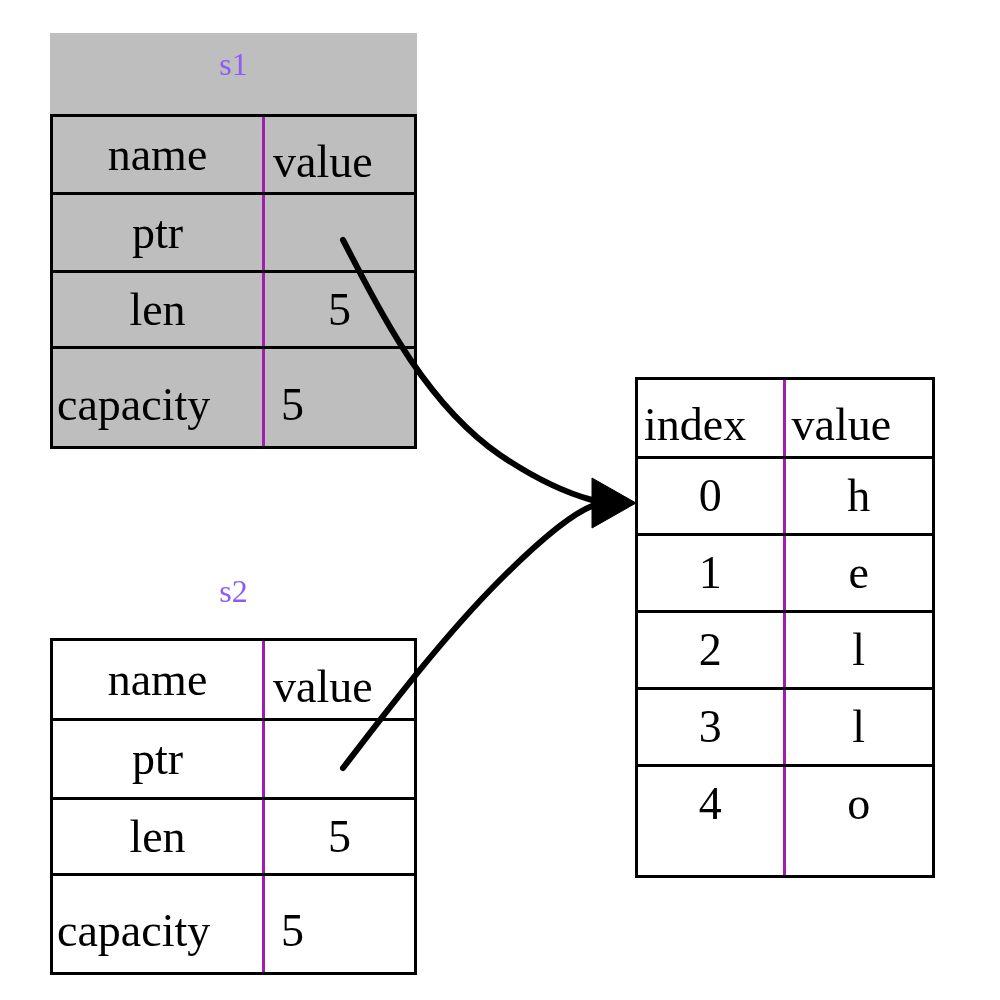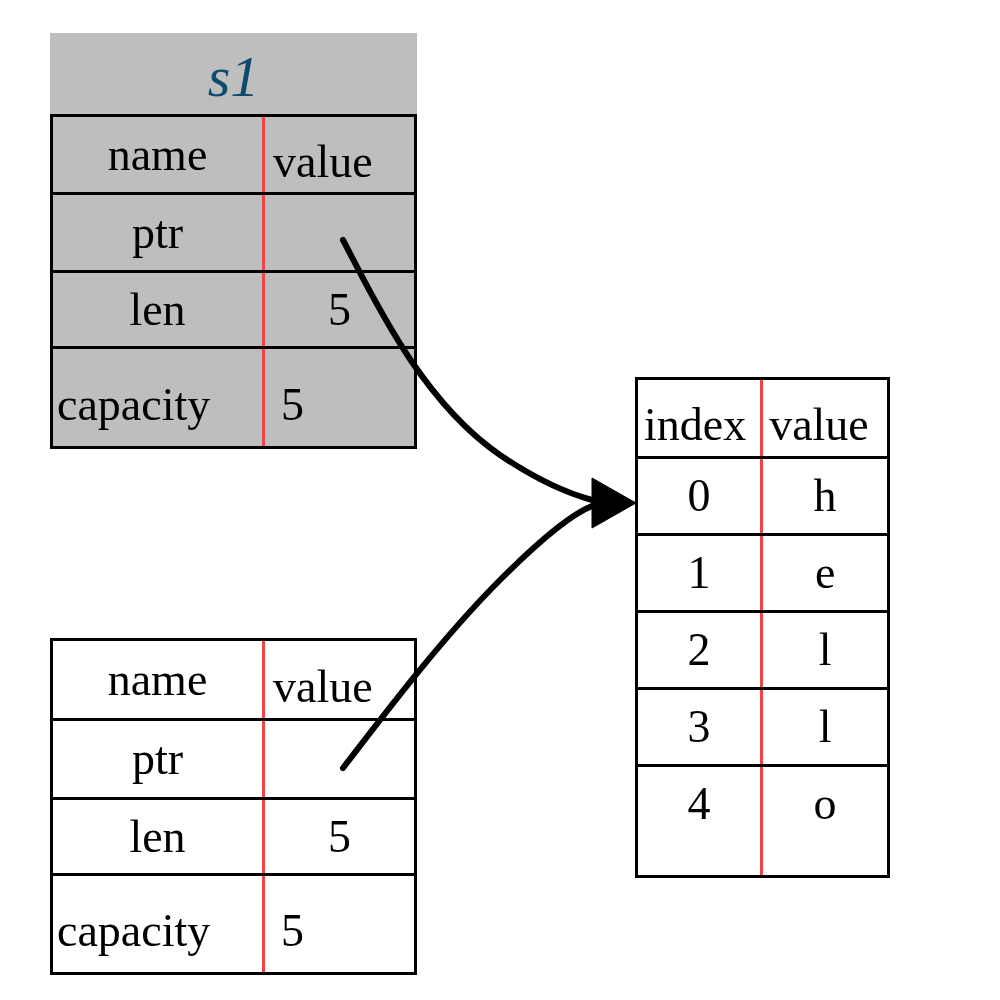--- a/index.html
+++ b/index.html
@@ -17,25 +17,24 @@
     background: #ffffff;
     overflow: hidden;
   }
   .struct-bg {
     position: absolute;
     box-sizing: border-box;
   }
   .struct-title {
     position: absolute;
     text-align: center;
-    font-size: 58px;
+    font-size: 32px;
     line-height: 1;
-    color: #0c4a6e;
+    color: #8b5cf6;
     white-space: nowrap;
-    font-style: italic;
   }
   .tbl {
     position: absolute;
     box-sizing: border-box;
     border: 3px solid #000000;
     border-collapse: collapse;
   }
   .tbl .row {
     position: absolute;
     left: 0;
@@ -52,21 +51,21 @@
     align-items: center;
     justify-content: center;
     font-size: 46px;
     line-height: 1;
     color: #000000;
     white-space: nowrap;
     overflow: visible;
     position: relative;
   }
   .cell-left {
-    border-right: 3px solid #ef4444;
+    border-right: 3px solid #a21caf;
   }
 
   
   .overflow-txt {
     position: absolute;
     white-space: nowrap;
     margin-top: 14px;
   }
 
   svg.edges {
@@ -105,20 +104,21 @@
     <div class="row" style="top:229px; height:100px;">
       <div class="cell cell-left" style="width:212px; justify-content:flex-start;">
         <span class="overflow-txt" style="left:4px;">capacity</span>
       </div>
       <div class="cell" style="width:149px; justify-content:flex-start;">
         <span class="overflow-txt" style="left:16px;">5</span>
       </div>
     </div>
   </div>
 
+  <div class="struct-title" style="left:50px; top:575px; width:367px;">s2</div>
 
   <div class="tbl" style="left:50px; top:638px; width:367px; height:337px; background:#ffffff;">
     <div class="row" style="top:0px; height:77px;">
       <div class="cell cell-left" style="width:212px;">name</div>
       <div class="cell" style="width:149px; justify-content:flex-start;">
         <span class="overflow-txt" style="left:8px;">value</span>
       </div>
     </div>
     <div class="row" style="top:77px; height:79px;">
       <div class="cell cell-left" style="width:212px;">ptr</div>
@@ -131,21 +131,21 @@
     <div class="row" style="top:232px; height:99px;">
       <div class="cell cell-left" style="width:212px; justify-content:flex-start;">
         <span class="overflow-txt" style="left:4px;">capacity</span>
       </div>
       <div class="cell" style="width:149px; justify-content:flex-start;">
         <span class="overflow-txt" style="left:16px;">5</span>
       </div>
     </div>
   </div>
 
-  <div class="tbl" style="left:635px; top:377px; width:255px; height:501px; background:#ffffff;">
+  <div class="tbl" style="left:635px; top:377px; width:300px; height:501px; background:#ffffff;">
     <div class="row" style="top:0px; height:76px;">
       <div class="cell cell-left" style="width:150px; justify-content:flex-start;">
         <span class="overflow-txt" style="left:6px;">index</span>
       </div>
       <div class="cell" style="width:149px; justify-content:flex-start;">
         <span class="overflow-txt" style="left:6px;">value</span>
       </div>
     </div>
     <div class="row" style="top:76px; height:77px;">
       <div class="cell cell-left" style="width:150px;">0</div>

